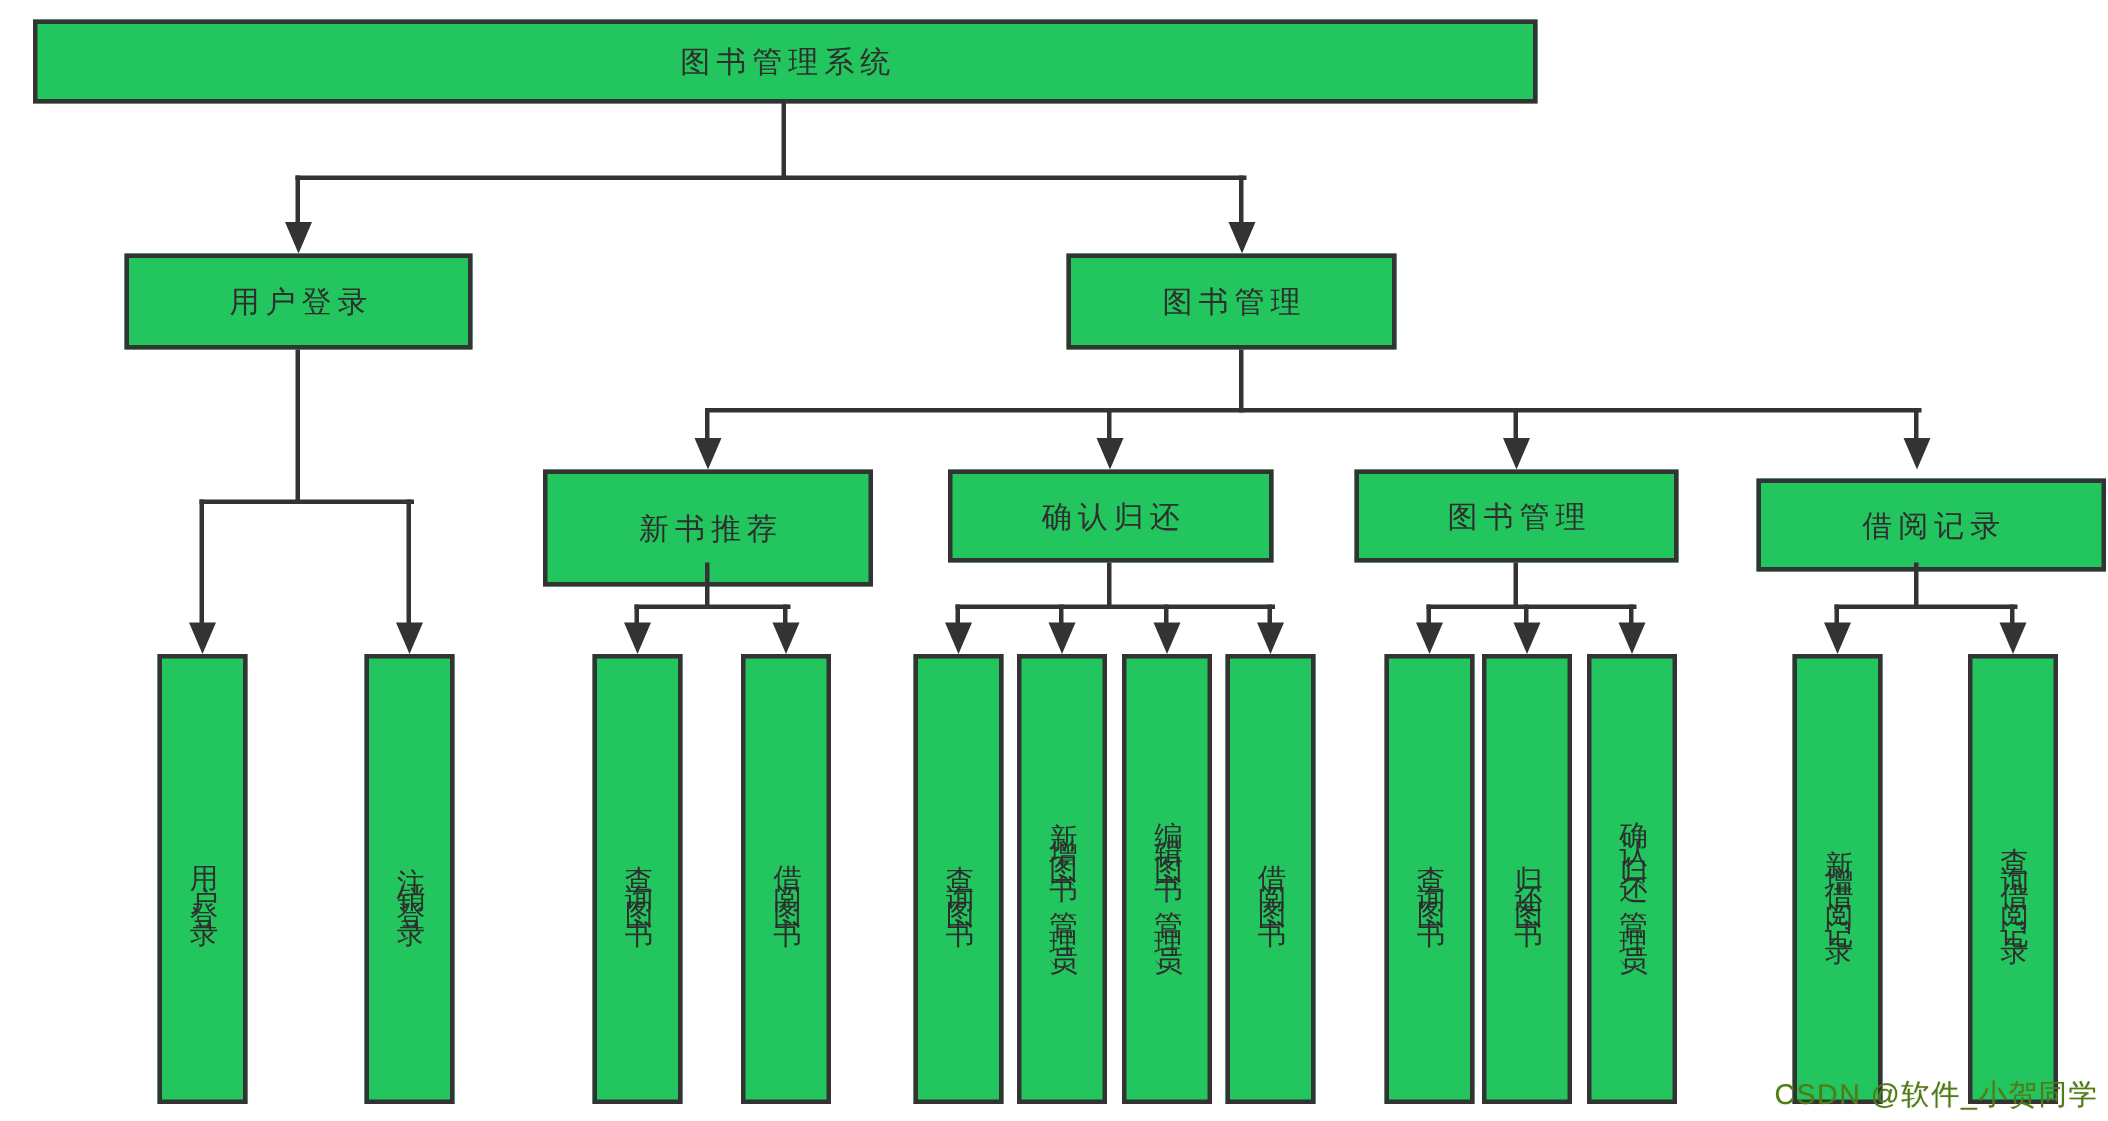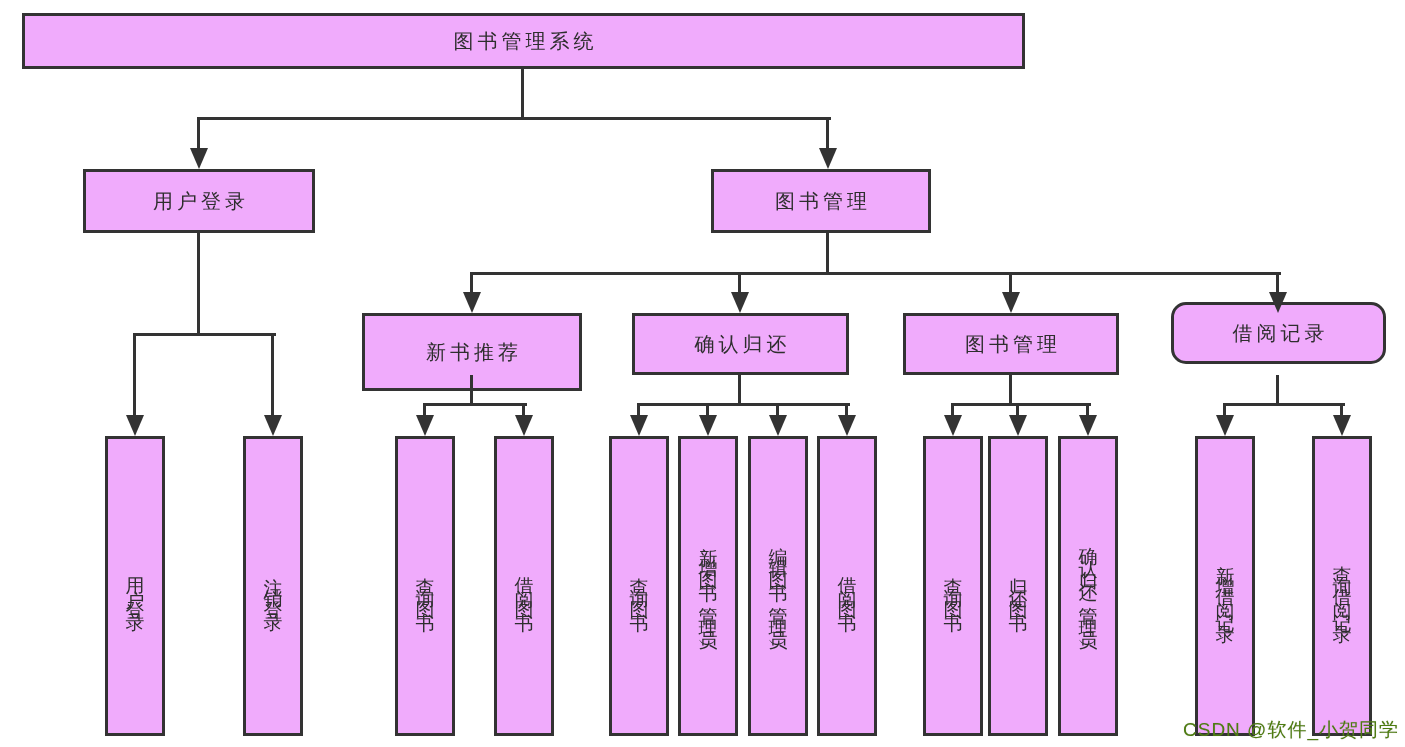--- a/index.html
+++ b/index.html
@@ -2,21 +2,21 @@
 <html><head>
 <meta charset="utf-8">
 <style>
   html,body { margin:0; padding:0; background:#ffffff; }
   #stage {
     position:relative; width:1405px; height:747px; background:#ffffff;
     font-family:"Liberation Sans","DejaVu Sans",sans-serif;
     color:#2e2e2e; overflow:hidden;
   }
   .box {
-    position:absolute; box-sizing:border-box; background:#f0abfc;
+    position:absolute; box-sizing:border-box; background:#22c55e;
     border:3px solid #333333; color:#2e2e2e;
   }
   .box.h {
     display:flex; align-items:center; justify-content:center;
     font-size:20px; letter-spacing:4px; text-indent:4px; white-space:nowrap;
   }
   .box.v {
     width:60px; height:300px; top:436px;
     writing-mode:vertical-rl; text-orientation:mixed;
     text-align:center; line-height:54px;
@@ -58,21 +58,21 @@
   </div>
 
   <div class="box h" style="left:632px; top:313px; width:217px; height:62px;">
     <span>确认归还</span>
   </div>
 
   <div class="box h" style="left:903px; top:313px; width:216px; height:62px;">
     <span>图书管理</span>
   </div>
 
-  <div class="box h" style="left:1171px; top:302px; width:215px; height:62px;border-radius:15px;">
+  <div class="box h" style="left:1171px; top:319px; width:233px; height:62px;">
     <span>借阅记录</span>
   </div>
 
   <div class="box v" style="left:105px;">用户登录</div>
   <div class="box v" style="left:243px;">注销登录</div>
 
   <div class="box v" style="left:395px;">查询图书</div>
   <div class="box v" style="left:494px;">借阅图书</div>
 
   <div class="box v" style="left:609px;">查询图书</div>

